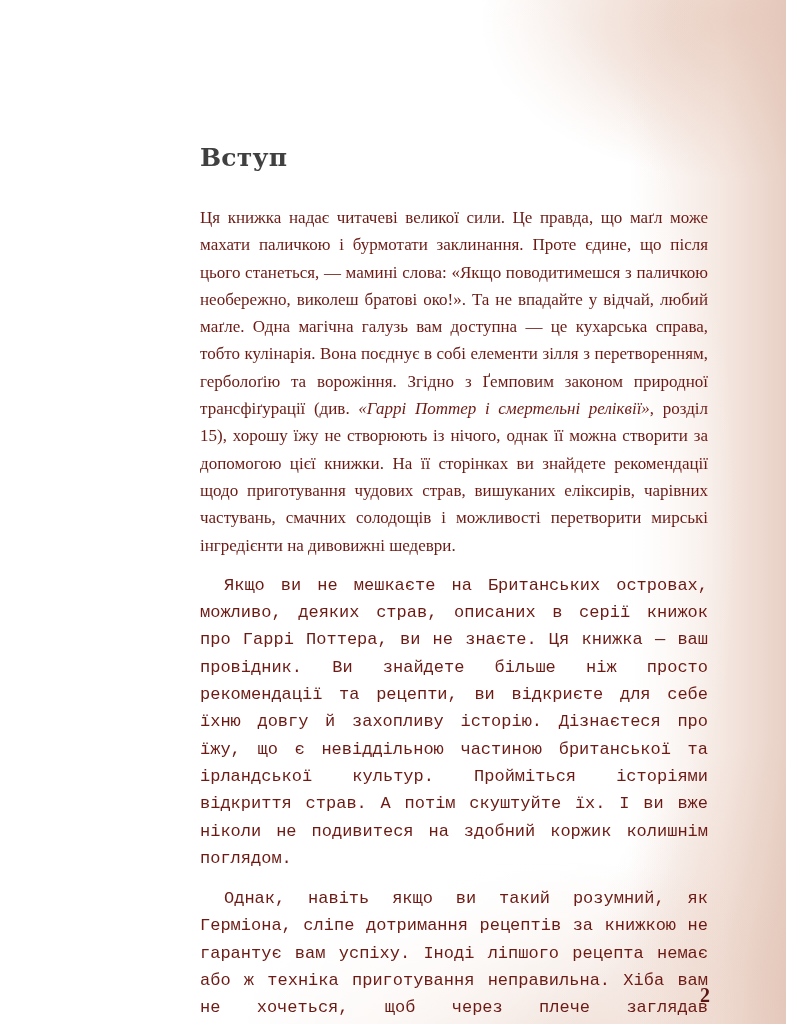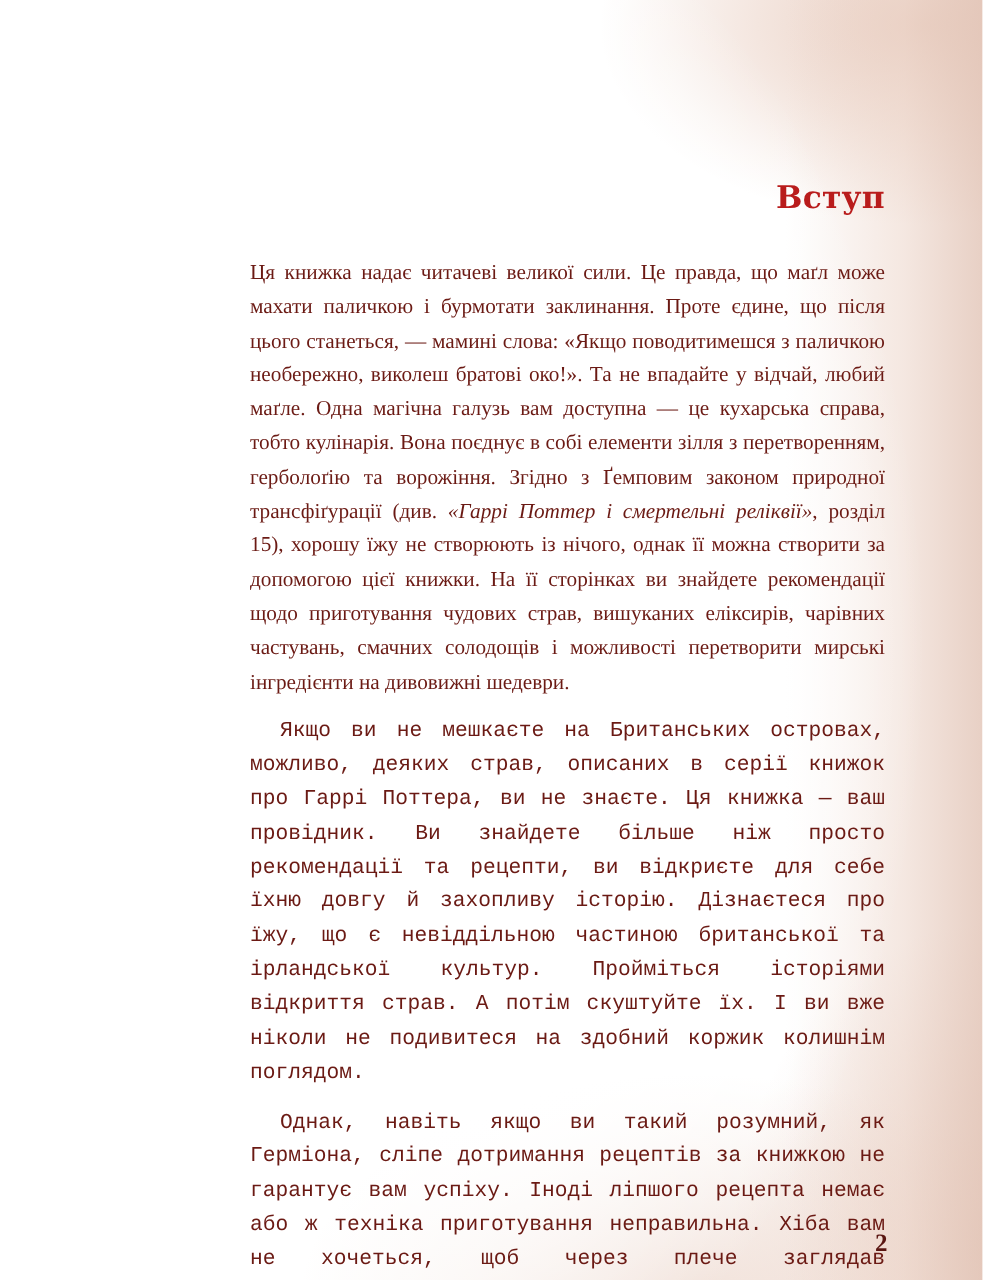--- a/index.html
+++ b/index.html
@@ -29,25 +29,24 @@
       position: absolute;
       left: 200px;
       top: 140px;
       width: 508px;
       color: #6b1a14;
     }
     .heading {
       font-family: "DejaVu Serif", "Liberation Serif", serif;
       font-weight: bold;
       font-size: 25px;
-      color: #b91c1c;
+      color: #404040;
       margin: 0 0 28px 0;
       letter-spacing: 0.2px;
       line-height: 36px;
-      text-align: right;
     }
     .para {
       font-family: "Liberation Serif", "DejaVu Serif", serif;
       font-size: 17px;
       line-height: 27.3px;
       text-align: justify;
       margin: 0 0 13px 0;
       color: #6b1a14;
     }
     .para.indent {

